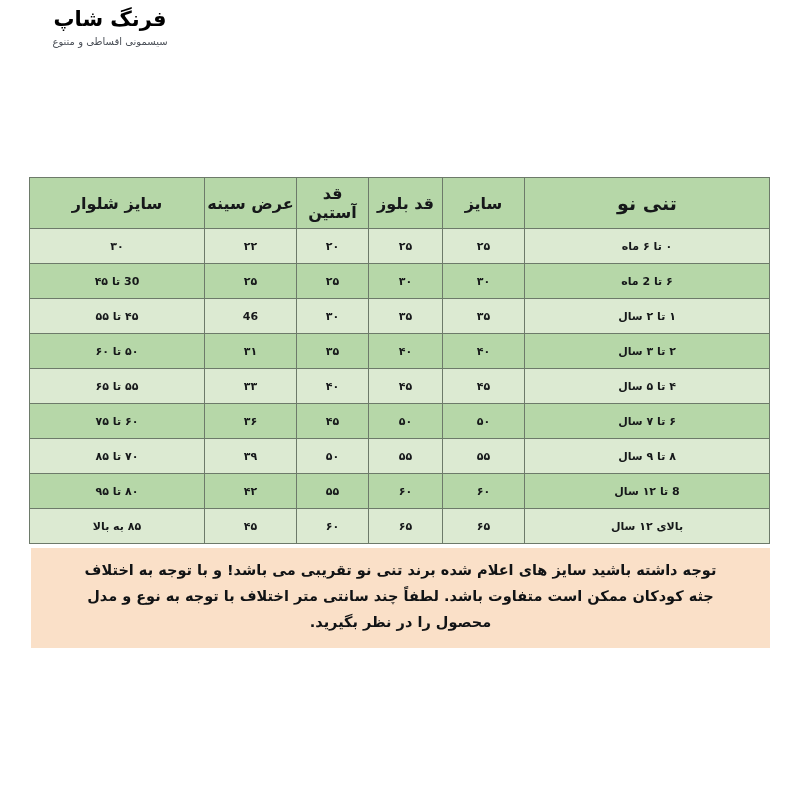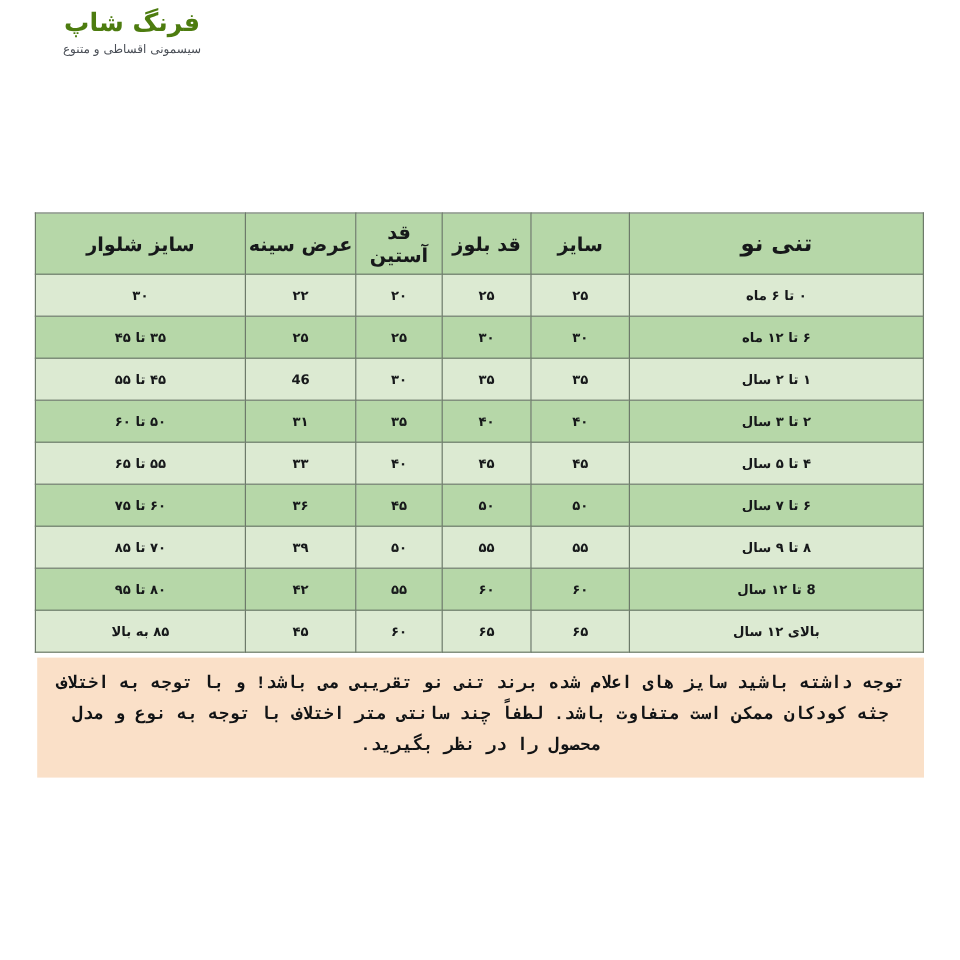--- a/index.html
+++ b/index.html
@@ -21,21 +21,21 @@
     position: absolute;
     top: 6px;
     left: 0;
     width: 220px;
     text-align: center;
     direction: rtl;
   }
   .brand-title {
     font-size: 21px;
     font-weight: bold;
-    color: #4d7c0f;
+    color: #000000;
     letter-spacing: 0px;
     line-height: 26px;
     white-space: nowrap;
   }
   .brand-subtitle {
     font-size: 10px;
     color: #4a4f57;
     line-height: 18px;
     margin-top: 1px;
     white-space: nowrap;
@@ -103,21 +103,20 @@
     position: absolute;
     top: 548px;
     left: 31px;
     width: 739px;
     min-height: 100px;
     background: #fae0c8;
     direction: rtl;
     text-align: center;
     box-sizing: border-box;
     padding: 9px 10px 12px 10px;
-    font-family: Liberation Mono, monospace;
   }
   .note p {
     margin: 0;
     font-size: 14.5px;
     font-weight: bold;
     line-height: 26px;
     color: #111315;
   }
 </style>
 </head>
@@ -151,26 +150,26 @@
     <tbody>
       <tr class="row-odd">
         <td class="col-label">۰ تا ۶ ماه</td>
         <td>۲۵</td>
         <td>۲۵</td>
         <td>۲۰</td>
         <td>۲۲</td>
         <td>۳۰</td>
       </tr>
       <tr class="row-even">
-        <td class="col-label">۶ تا ۱۲ ماه</td>
-        <td>۳۰</td>
-        <td>۳۰</td>
-        <td>۲۵</td>
-        <td>۲۵</td>
-        <td>۳۵ تا ۴۵</td>
+        <td class="col-label">۶ تا 2 ماه</td>
+        <td>۳۰</td>
+        <td>۳۰</td>
+        <td>۲۵</td>
+        <td>۲۵</td>
+        <td>30 تا ۴۵</td>
       </tr>
       <tr class="row-odd">
         <td class="col-label">۱ تا ۲ سال</td>
         <td>۳۵</td>
         <td>۳۵</td>
         <td>۳۰</td>
         <td>46</td>
         <td>۴۵ تا ۵۵</td>
       </tr>
       <tr class="row-even">

